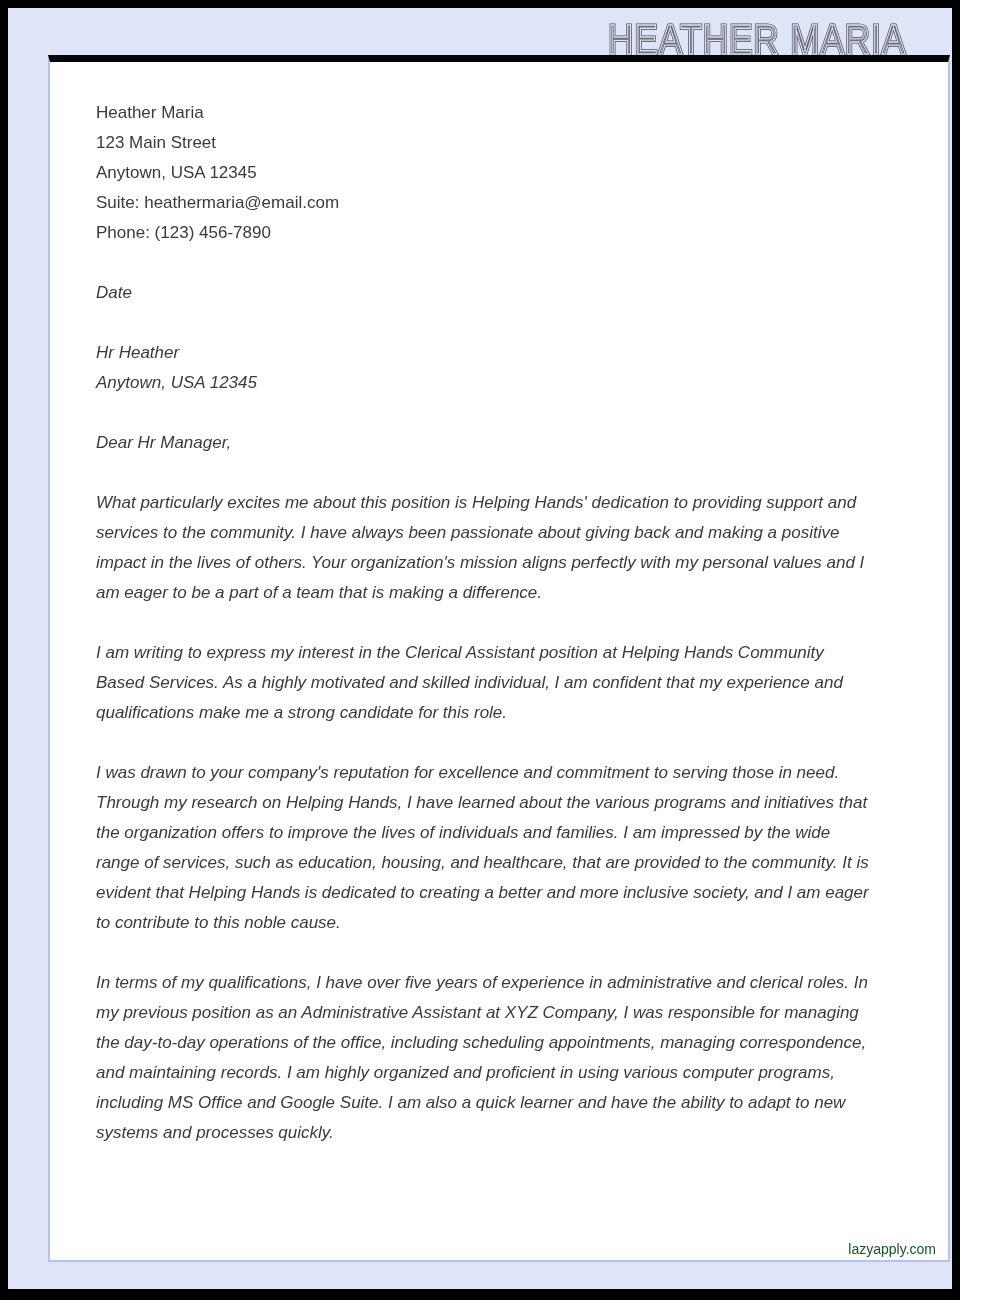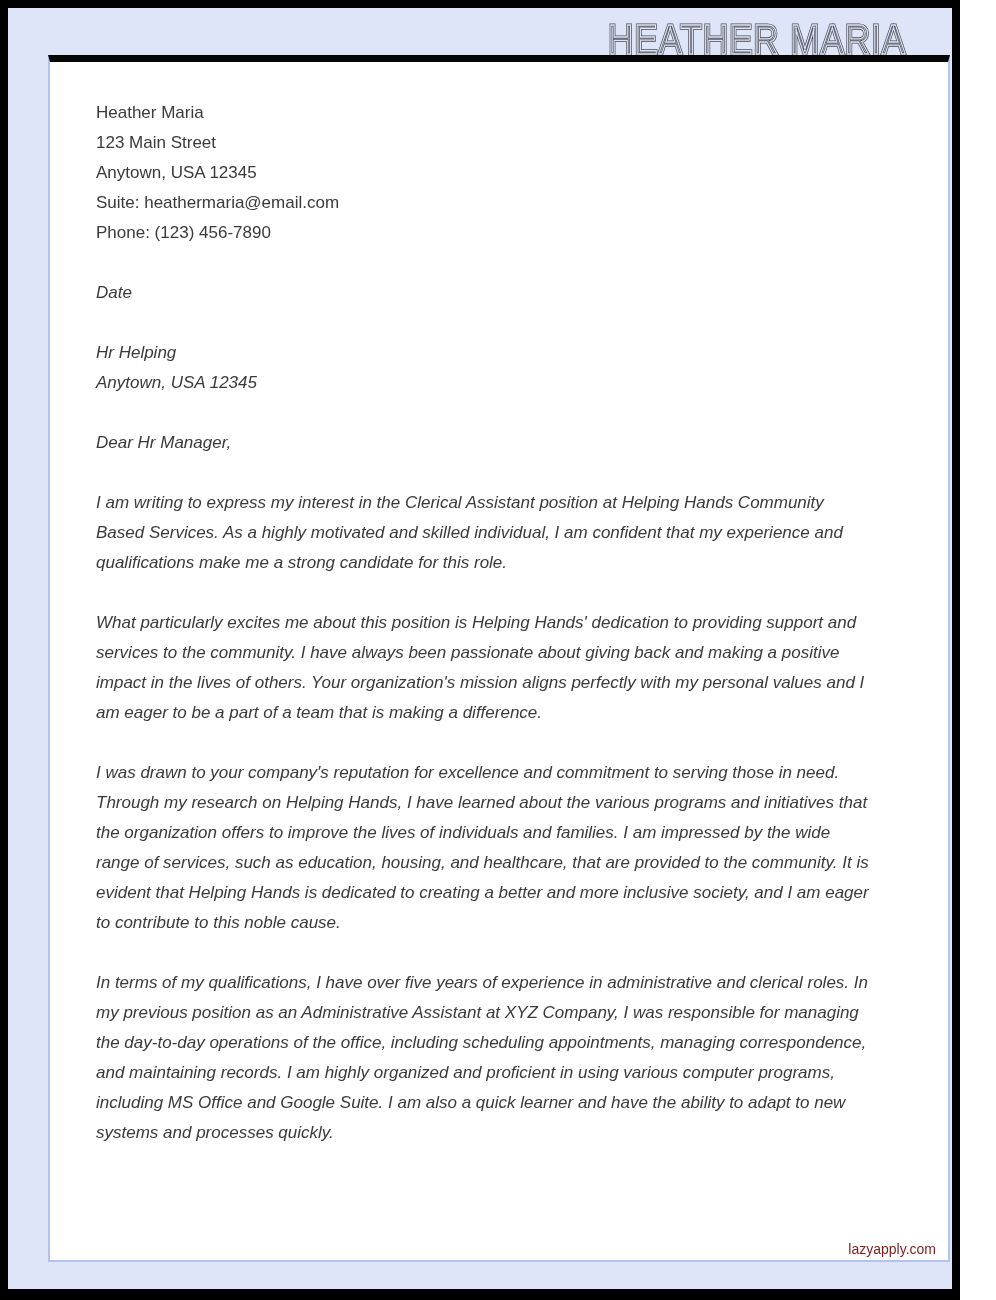--- a/index.html
+++ b/index.html
@@ -46,21 +46,21 @@
     overflow: visible;
   }
   .doc p { margin: 0; }
   .gap { margin-top: 30px !important; font-style: italic; }
   .watermark {
     position: absolute;
     right: 12px;
     bottom: 3px;
     font-size: 14px;
     line-height: 16px;
-    color: #7f1d1d;
+    color: #14532d;
     background: transparent;
   }
 </style>
 </head>
 <body>
 
 <div class="page">
 
   <svg class="title-svg" width="310" height="50" viewBox="0 0 310 50">
     <text class="title-outer" x="306" y="39" text-anchor="end" textLength="298" lengthAdjust="spacingAndGlyphs">HEATHER MARIA</text>
@@ -73,27 +73,27 @@
       <p>Heather Maria</p>
       <p>123 Main Street</p>
       <p>Anytown, USA 12345</p>
       <p>Suite: heathermaria@email.com</p>
       <p>Phone: (123) 456-7890</p>
     </div>
 
     <p class="gap">Date</p>
 
     <div class="gap">
-      <p>Hr Helping</p>
+      <p>Hr Heather</p>
       <p>Anytown, USA 12345</p>
     </div>
 
     <p class="gap">Dear Hr Manager,</p>
 
+    <p class="gap">What particularly excites me about this position is Helping Hands' dedication to providing support and services to the community. I have always been passionate about giving back and making a positive impact in the lives of others. Your organization's mission aligns perfectly with my personal values and I am eager to be a part of a team that is making a difference.</p>
     <p class="gap">I am writing to express my interest in the Clerical Assistant position at Helping Hands Community Based Services. As a highly motivated and skilled individual, I am confident that my experience and qualifications make me a strong candidate for this role.</p>
-    <p class="gap">What particularly excites me about this position is Helping Hands' dedication to providing support and services to the community. I have always been passionate about giving back and making a positive impact in the lives of others. Your organization's mission aligns perfectly with my personal values and I am eager to be a part of a team that is making a difference.</p>
     <p class="gap">I was drawn to your company's reputation for excellence and commitment to serving those in need. Through my research on Helping Hands, I have learned about the various programs and initiatives that the organization offers to improve the lives of individuals and families. I am impressed by the wide range of services, such as education, housing, and healthcare, that are provided to the community. It is evident that Helping Hands is dedicated to creating a better and more inclusive society, and I am eager to contribute to this noble cause.</p>
     <p class="gap">In terms of my qualifications, I have over five years of experience in administrative and clerical roles. In my previous position as an Administrative Assistant at XYZ Company, I was responsible for managing the day-to-day operations of the office, including scheduling appointments, managing correspondence, and maintaining records. I am highly organized and proficient in using various computer programs, including MS Office and Google Suite. I am also a quick learner and have the ability to adapt to new systems and processes quickly.</p>
 
     <div class="watermark">lazyapply.com</div>
   </div>
 
 </div>
 
 </body></html>

